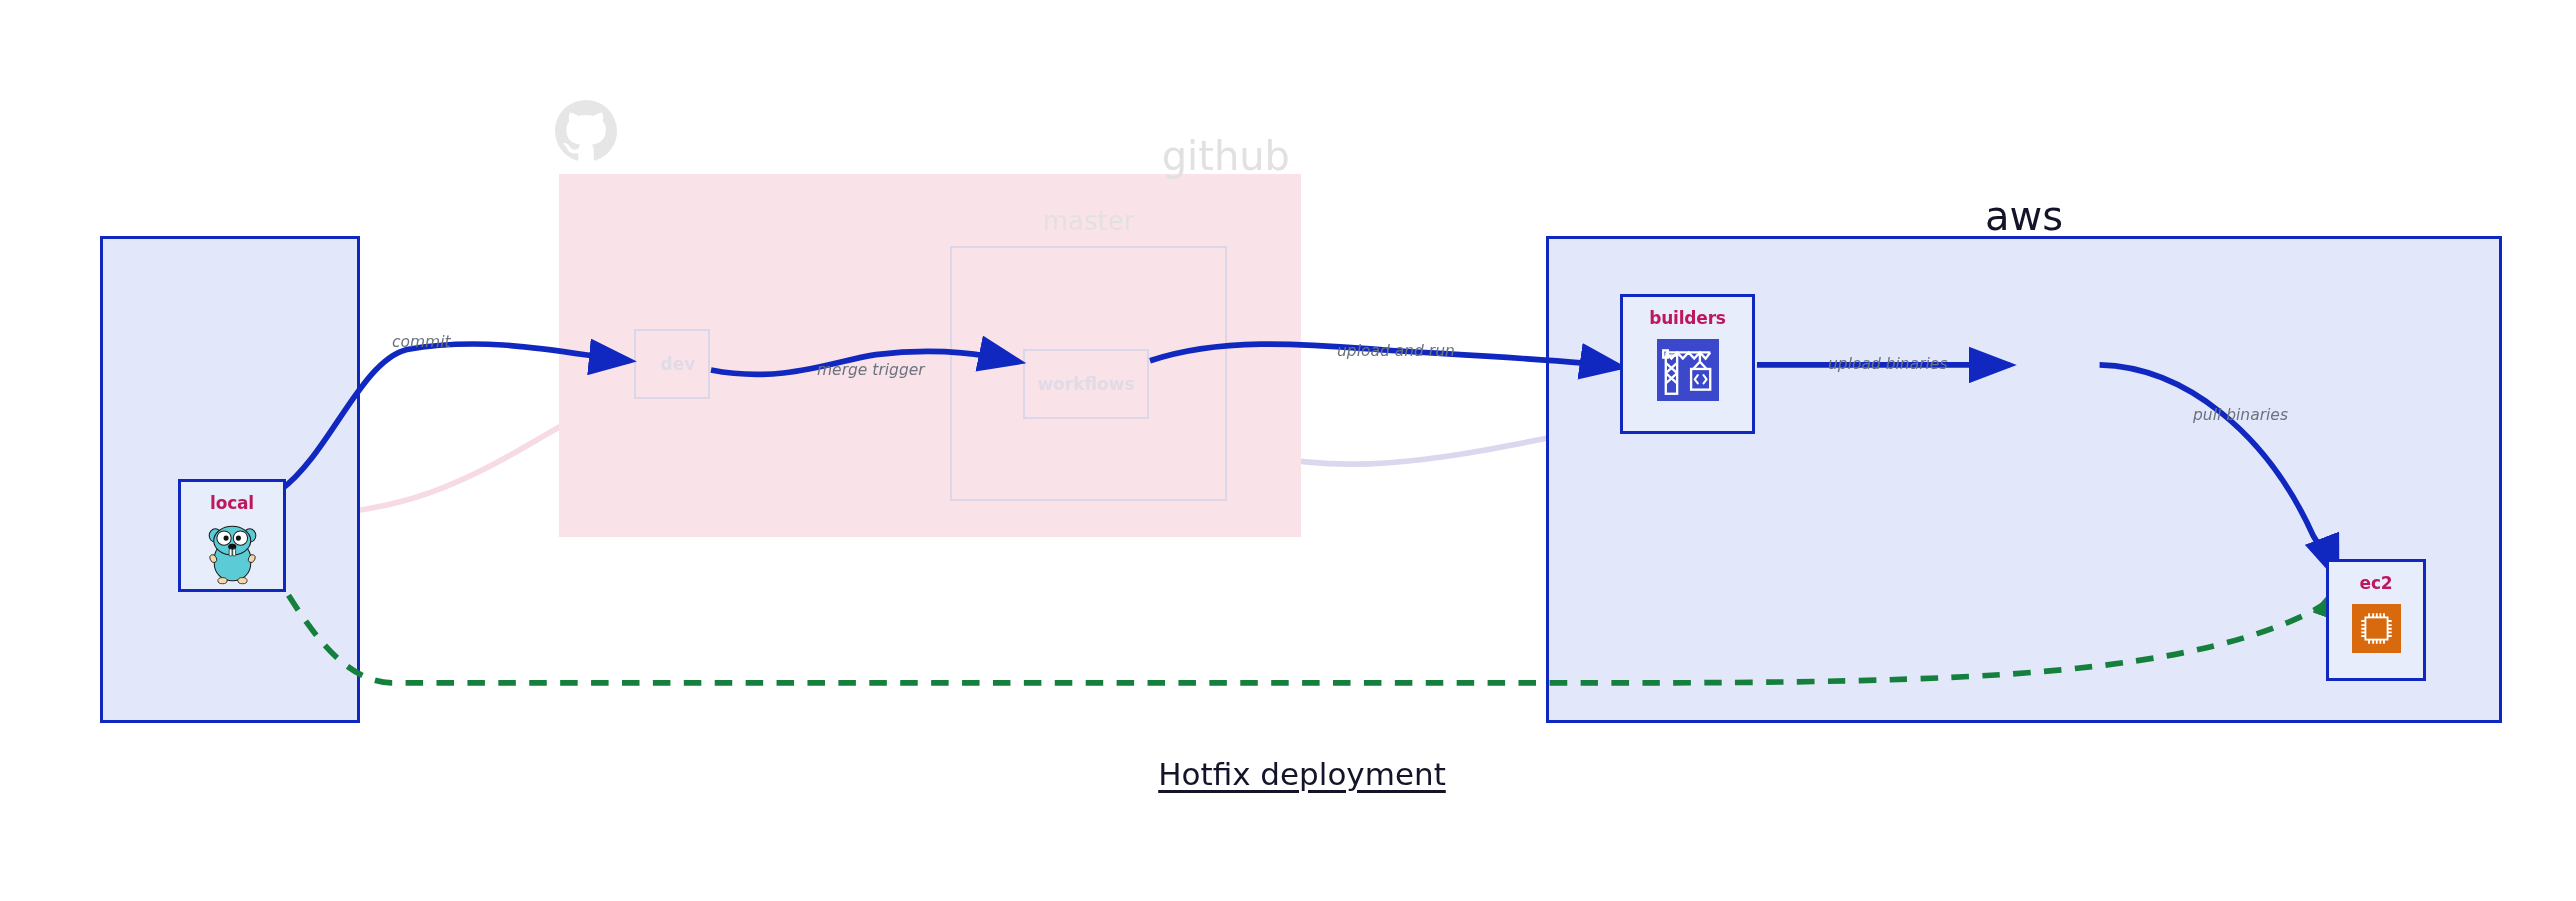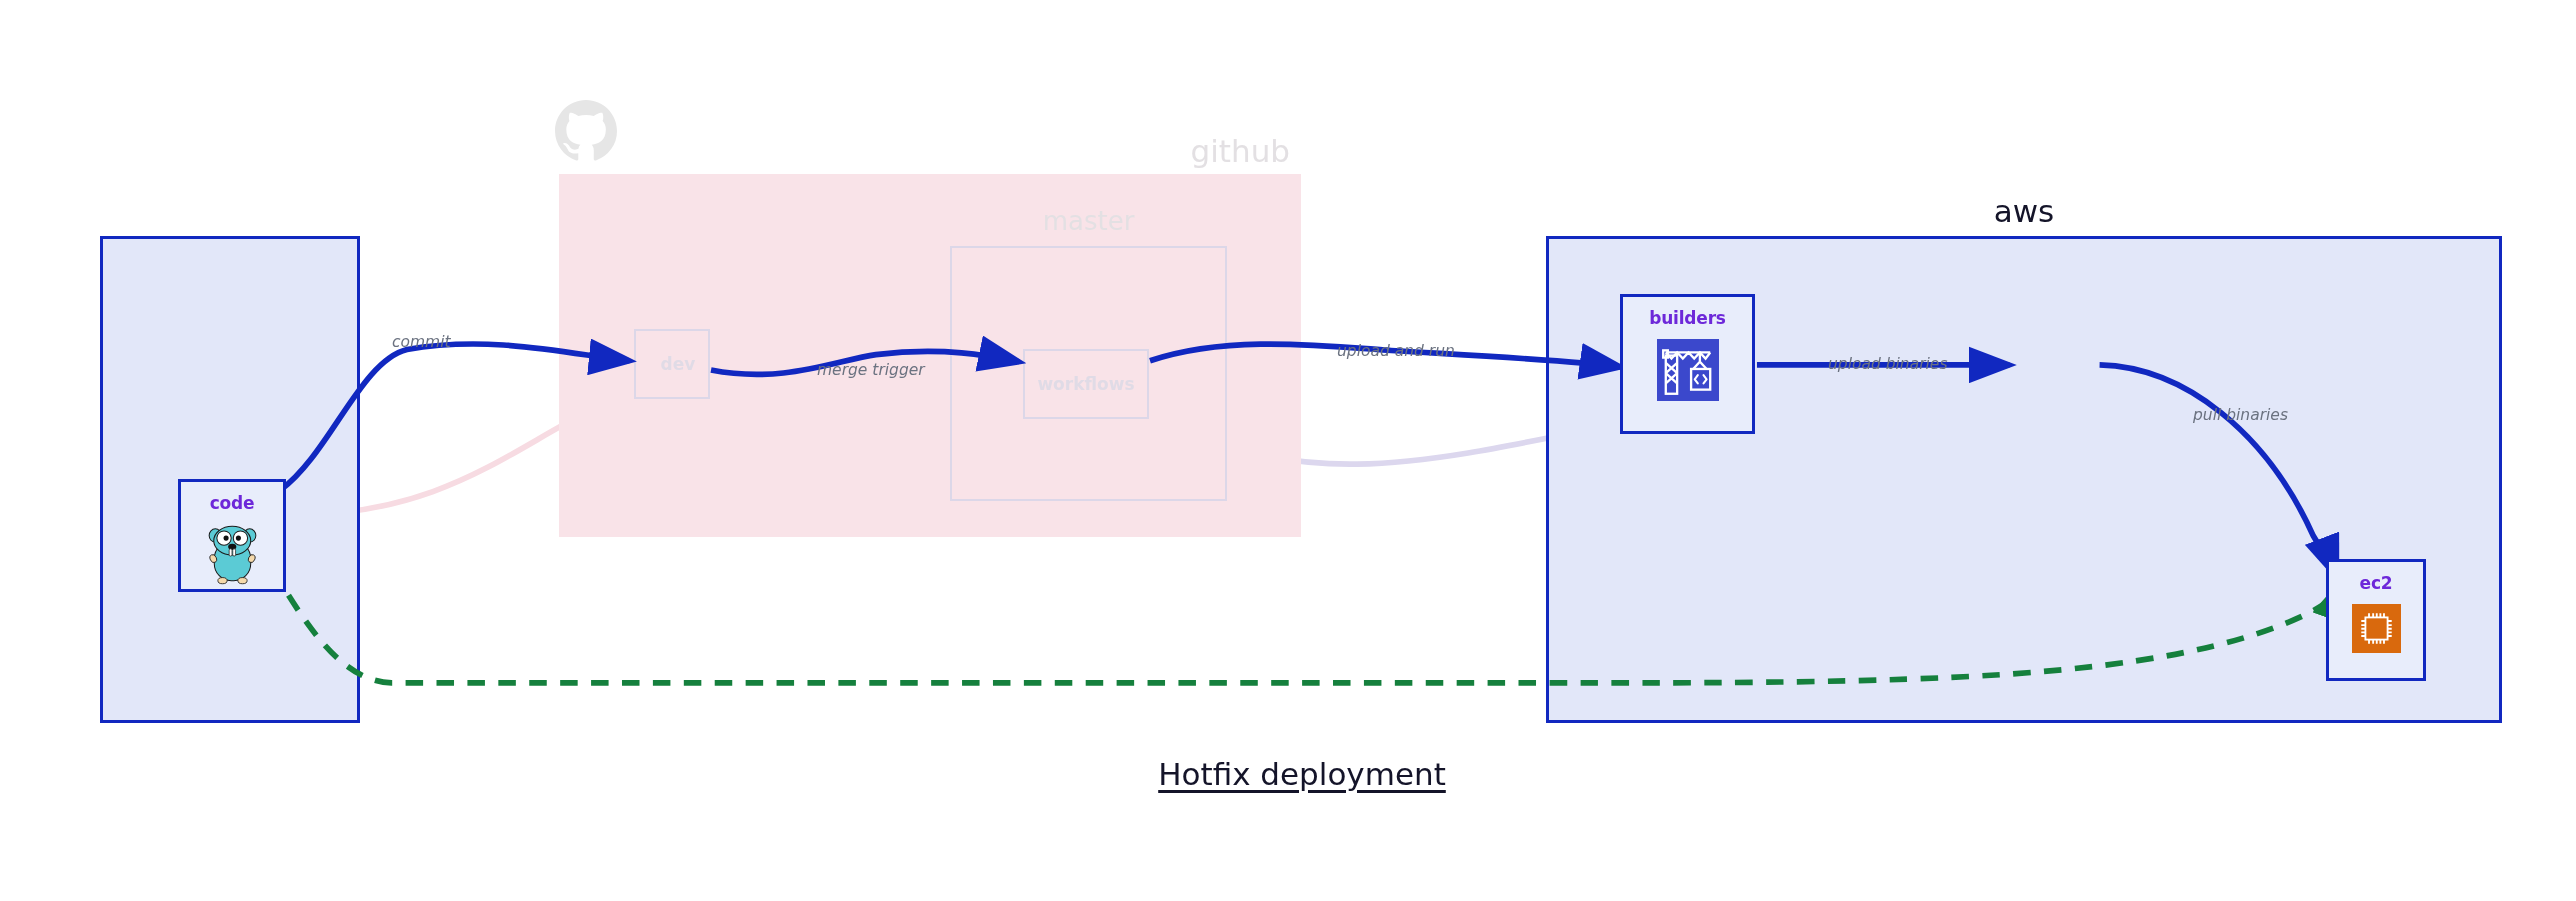--- a/index.html
+++ b/index.html
@@ -1,31 +1,31 @@
 <!DOCTYPE html>
 <html style="font-size:8.2px"><head>
 <meta charset="utf-8">
 <style>
   html,body{margin:0;padding:0;background:#ffffff;}
   body{width:2604px;height:902px;position:relative;overflow:hidden;
        font-family:"DejaVu Sans","Liberation Sans",sans-serif;}
   #stage{position:absolute;left:0;top:0;width:2604px;height:902px;}
   svg.layer{position:absolute;left:0;top:0;width:2604px;height:902px;overflow:visible;}
-  .zone-label{position:absolute;font-size:31px;color:#141429;letter-spacing:0px;
+  .zone-label{position:absolute;font-size:40px;color:#141429;letter-spacing:0px;
               text-align:center;white-space:nowrap;}
   .zone-label.faded{color:#e3e0e3;}
   .zone{position:absolute;box-sizing:border-box;}
   .zone-local,.zone-aws{background:#e2e7f9;border:3.6px solid #1128c0;}
   .zone-github{background:#f9e3e8;border:none;}
   .inner-zone{position:absolute;box-sizing:border-box;background:transparent;
               border:2.6px solid #dcd7e8;}
   .node{position:absolute;box-sizing:border-box;background:#e8edfb;
         border:3.6px solid #1128c0;display:flex;flex-direction:column;
         align-items:center;}
-  .node .node-title{font-size:17px;font-weight:bold;color:#6d28d9;
+  .node .node-title{font-size:17px;font-weight:bold;color:#be185d;
         margin-top:11.3px;white-space:nowrap;letter-spacing:-0.2px;}
   .node .node-icon{margin-top:10.3px;}
   .ghost-node{position:absolute;box-sizing:border-box;background:transparent;
         border:2.6px solid #dcd7e8;display:flex;align-items:center;
         justify-content:center;}
   .ghost-node .ghost-label{font-size:17px;font-weight:bold;color:#e0dbe6;
         white-space:nowrap;}
   .edge-label{position:absolute;font-size:15.5px;font-style:italic;color:#6b7280;
         white-space:nowrap;background:transparent;line-height:1;}
   .octocat{position:absolute;}
@@ -102,21 +102,21 @@
 
     <path d="M 3410,708 L 3900,708" fill="none" stroke="#1128c0" stroke-width="11" marker-end="url(#ah-blue)"></path>
 
     <path d="M 4075,708 C 4240,712 4400,840 4490,1040 C 4520,1090 4530,1105 4535,1118" fill="none" stroke="#1128c0" stroke-width="11" marker-end="url(#ah-blue)"></path>
 
     <path d="M 560,1155 C 620,1250 680,1322 760,1325 L 2980,1325 C 3700,1325 4200,1325 4480,1190
              C 4520,1170 4540,1150 4548,1128" fill="none" stroke="#15803d" stroke-width="11" stroke-dasharray="34 26" stroke-linecap="butt" marker-end="url(#ah-green)"></path>
   </svg>
 
   <div class="node" style="left:178px; top:479px; width:108px; height:113px;">
-    <div class="node-title">code</div>
+    <div class="node-title">local</div>
     <div class="node-icon">
       <svg width="59" height="61" viewBox="0 0 115 118">
 
         <ellipse cx="24" cy="22" rx="12" ry="13" fill="#5bcbd5" stroke="#1b1b1b" stroke-width="2"></ellipse>
         <ellipse cx="91" cy="22" rx="12" ry="13" fill="#5bcbd5" stroke="#1b1b1b" stroke-width="2"></ellipse>
 
         <rect x="22" y="34" width="71" height="76" rx="33" fill="#5bcbd5" stroke="#1b1b1b" stroke-width="2"></rect>
 
         <ellipse cx="57" cy="32" rx="36" ry="28" fill="#5bcbd5" stroke="#1b1b1b" stroke-width="2"></ellipse>
 

